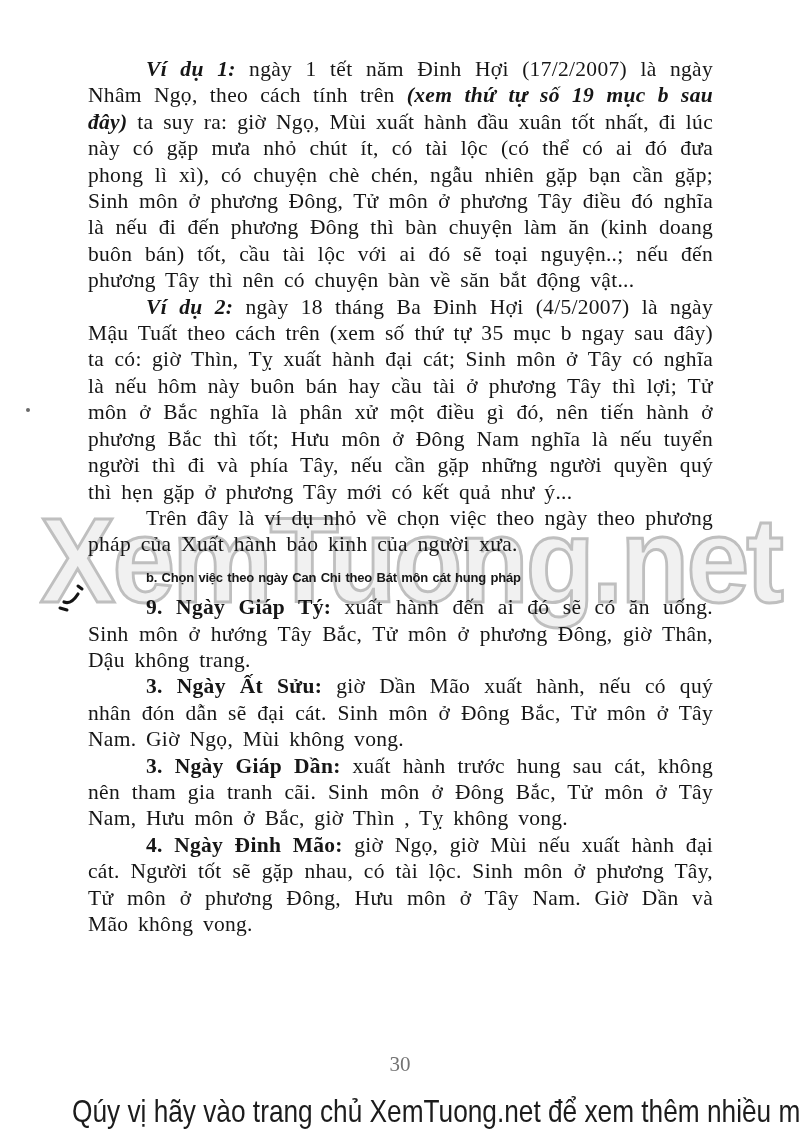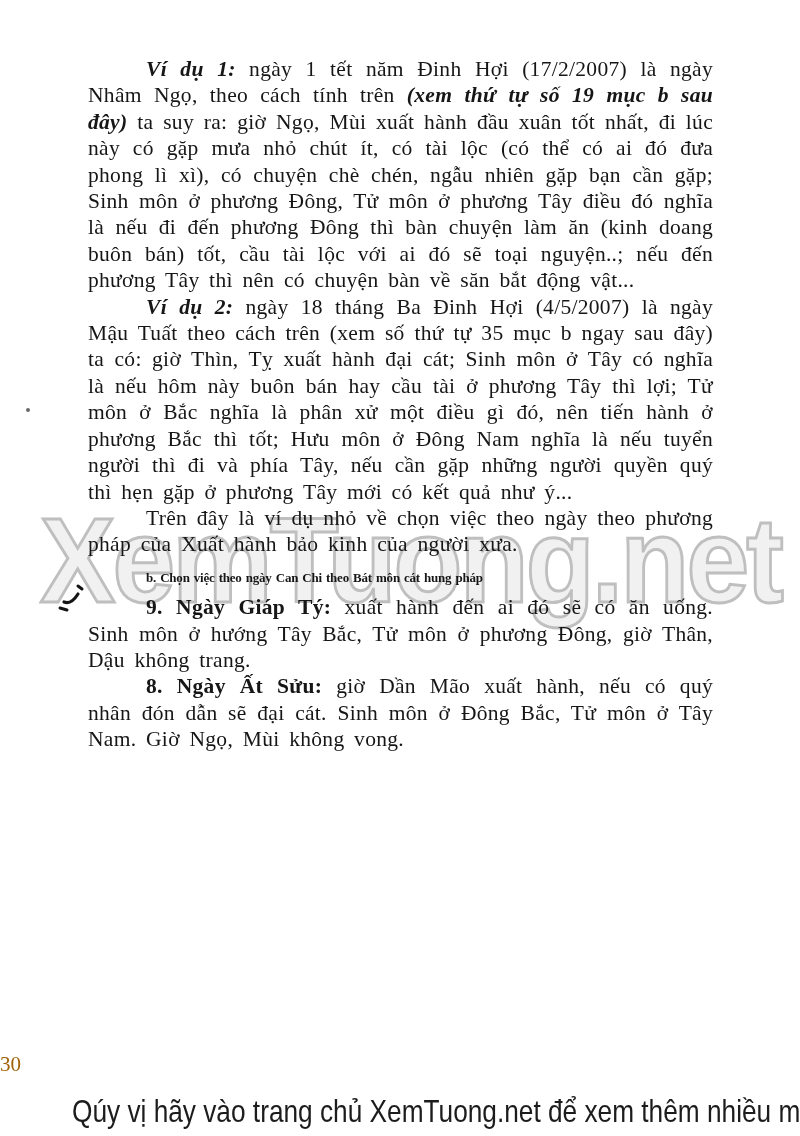--- a/index.html
+++ b/index.html
@@ -16,32 +16,32 @@
     letter-spacing:-3px;white-space:nowrap;
     color:#f1f1f1;-webkit-text-stroke:3px #bcbcbc;
     transform:scaleX(0.94);transform-origin:left top;
     opacity:0.95;
   }
   .content{
     position:absolute;left:88px;top:56px;width:625px;z-index:1;
     font-size:21.5px;line-height:26.4px;text-align:justify;
     word-spacing:4px;letter-spacing:0.3px;
   }
-  .content p{margin:0;text-indent:58px;font-family:Liberation Serif, serif;}
+  .content p{margin:0;text-indent:58px;}
   .b{font-weight:bold;}
   .bi{font-weight:bold;font-style:italic;}
   .section-heading{
     font-family:"Liberation Sans","DejaVu Sans",sans-serif;
     font-weight:bold;font-size:13px;letter-spacing:-0.2px;
     word-spacing:1px;white-space:nowrap;text-align:left;
     margin:7px 0 3px 0 !important;
   }
   .page-number{
     position:absolute;top:1052px;left:0;width:100%;z-index:1;
-    font-size:21px;color:#a16207;
+    text-align:center;font-size:21px;color:#737373;
   }
   .footer{
     position:absolute;bottom:6px;left:0;width:800px;z-index:1;
     text-align:center;white-space:nowrap;
     font-family:"Liberation Sans","DejaVu Sans",sans-serif;
     font-size:32px;color:#1c1c1c;
     transform:scaleX(0.82);transform-origin:center;
   }
   .margin-dot{
     position:absolute;left:26px;top:408px;width:4px;height:4px;
@@ -70,23 +70,25 @@
 
     <p><span class="bi">Ví dụ 2:</span><span> ngày 18 tháng Ba Đinh Hợi (4/5/2007) là ngày Mậu Tuất theo cách trên (xem số thứ tự 35 mục b ngay sau đây) ta có: giờ Thìn, Tỵ xuất hành đại cát; Sinh môn ở Tây có nghĩa là nếu hôm này buôn bán hay cầu tài ở phương Tây thì lợi; Tử môn ở Bắc nghĩa là phân xử một điều gì đó, nên tiến hành ở phương Bắc thì tốt; Hưu môn ở Đông Nam nghĩa là nếu tuyển người thì đi và phía Tây, nếu cần gặp những người quyền quý thì hẹn gặp ở phương Tây mới có kết quả như ý...</span></p>
 
     <p>Trên đây là ví dụ nhỏ về chọn việc theo ngày theo phương pháp của Xuất hành bảo kinh của người xưa.</p>
 
     <p class="section-heading">b. Chọn việc theo ngày Can Chi theo Bát môn cát hung pháp</p>
 
 
     <p><span class="b">9. Ngày Giáp Tý:</span><span> xuất hành đến ai đó sẽ có ăn uống. Sinh môn ở hướng Tây Bắc, Tử môn ở phương Đông, giờ Thân, Dậu không trang.</span></p>
 
-    <p><span class="b">8. Ngày Ất Sửu:</span><span> giờ Dần Mão xuất hành, nếu có quý nhân đón dẫn sẽ đại cát. Sinh môn ở Đông Bắc, Tử môn ở Tây Nam. Giờ Ngọ, Mùi không vong.</span></p>
+    <p><span class="b">3. Ngày Ất Sửu:</span><span> giờ Dần Mão xuất hành, nếu có quý nhân đón dẫn sẽ đại cát. Sinh môn ở Đông Bắc, Tử môn ở Tây Nam. Giờ Ngọ, Mùi không vong.</span></p>
 
+    <p><span class="b">3. Ngày Giáp Dần:</span><span> xuất hành trước hung sau cát, không nên tham gia tranh cãi. Sinh môn ở Đông Bắc, Tử môn ở Tây Nam, Hưu môn ở Bắc, giờ Thìn , Tỵ không vong.</span></p>
 
+    <p><span class="b">4. Ngày Đinh Mão:</span><span> giờ Ngọ, giờ Mùi nếu xuất hành đại cát. Người tốt sẽ gặp nhau, có tài lộc. Sinh môn ở phương Tây, Tử môn ở phương Đông, Hưu môn ở Tây Nam. Giờ Dần và Mão không vong.</span></p>
 
 
   </div>
 
   <div class="page-number">30</div>
 
   <div class="footer">Qúy vị hãy vào trang chủ XemTuong.net để xem thêm nhiều mục hay khác</div>
 
 </div>
 

